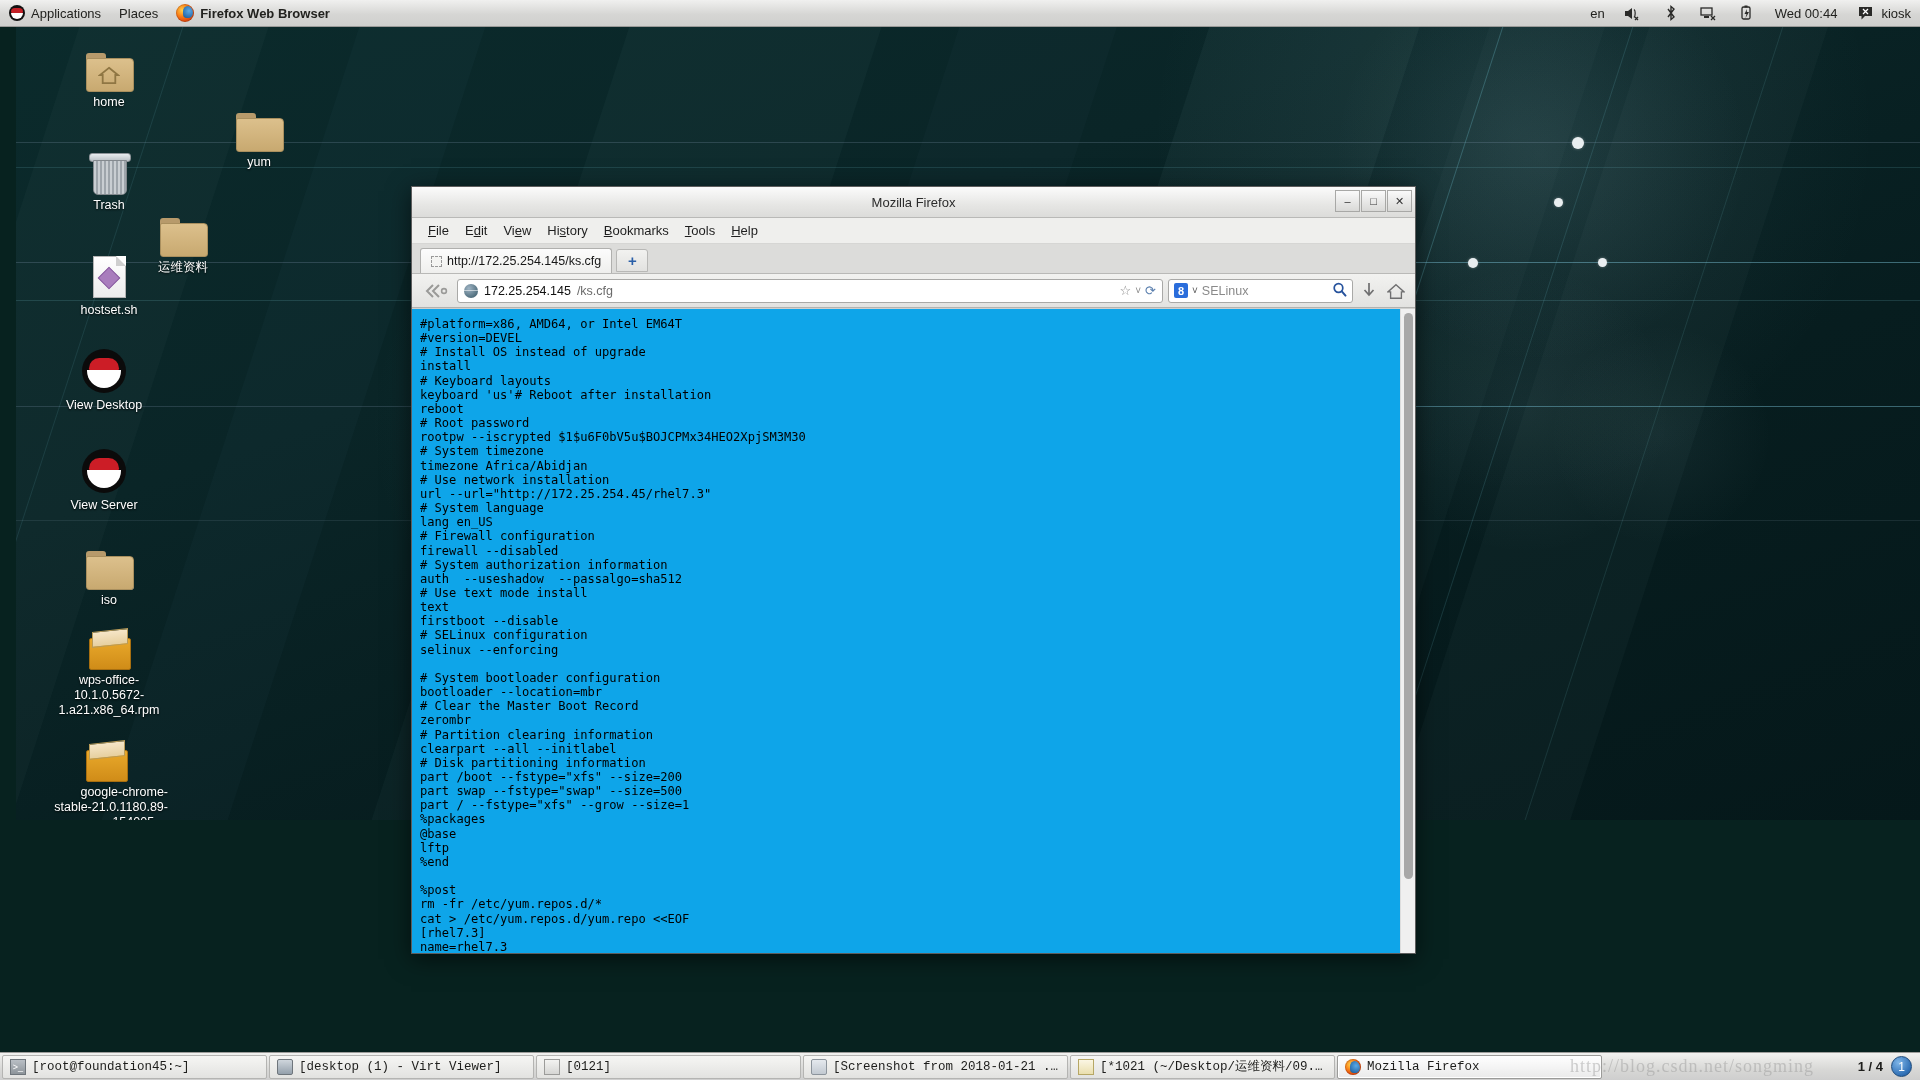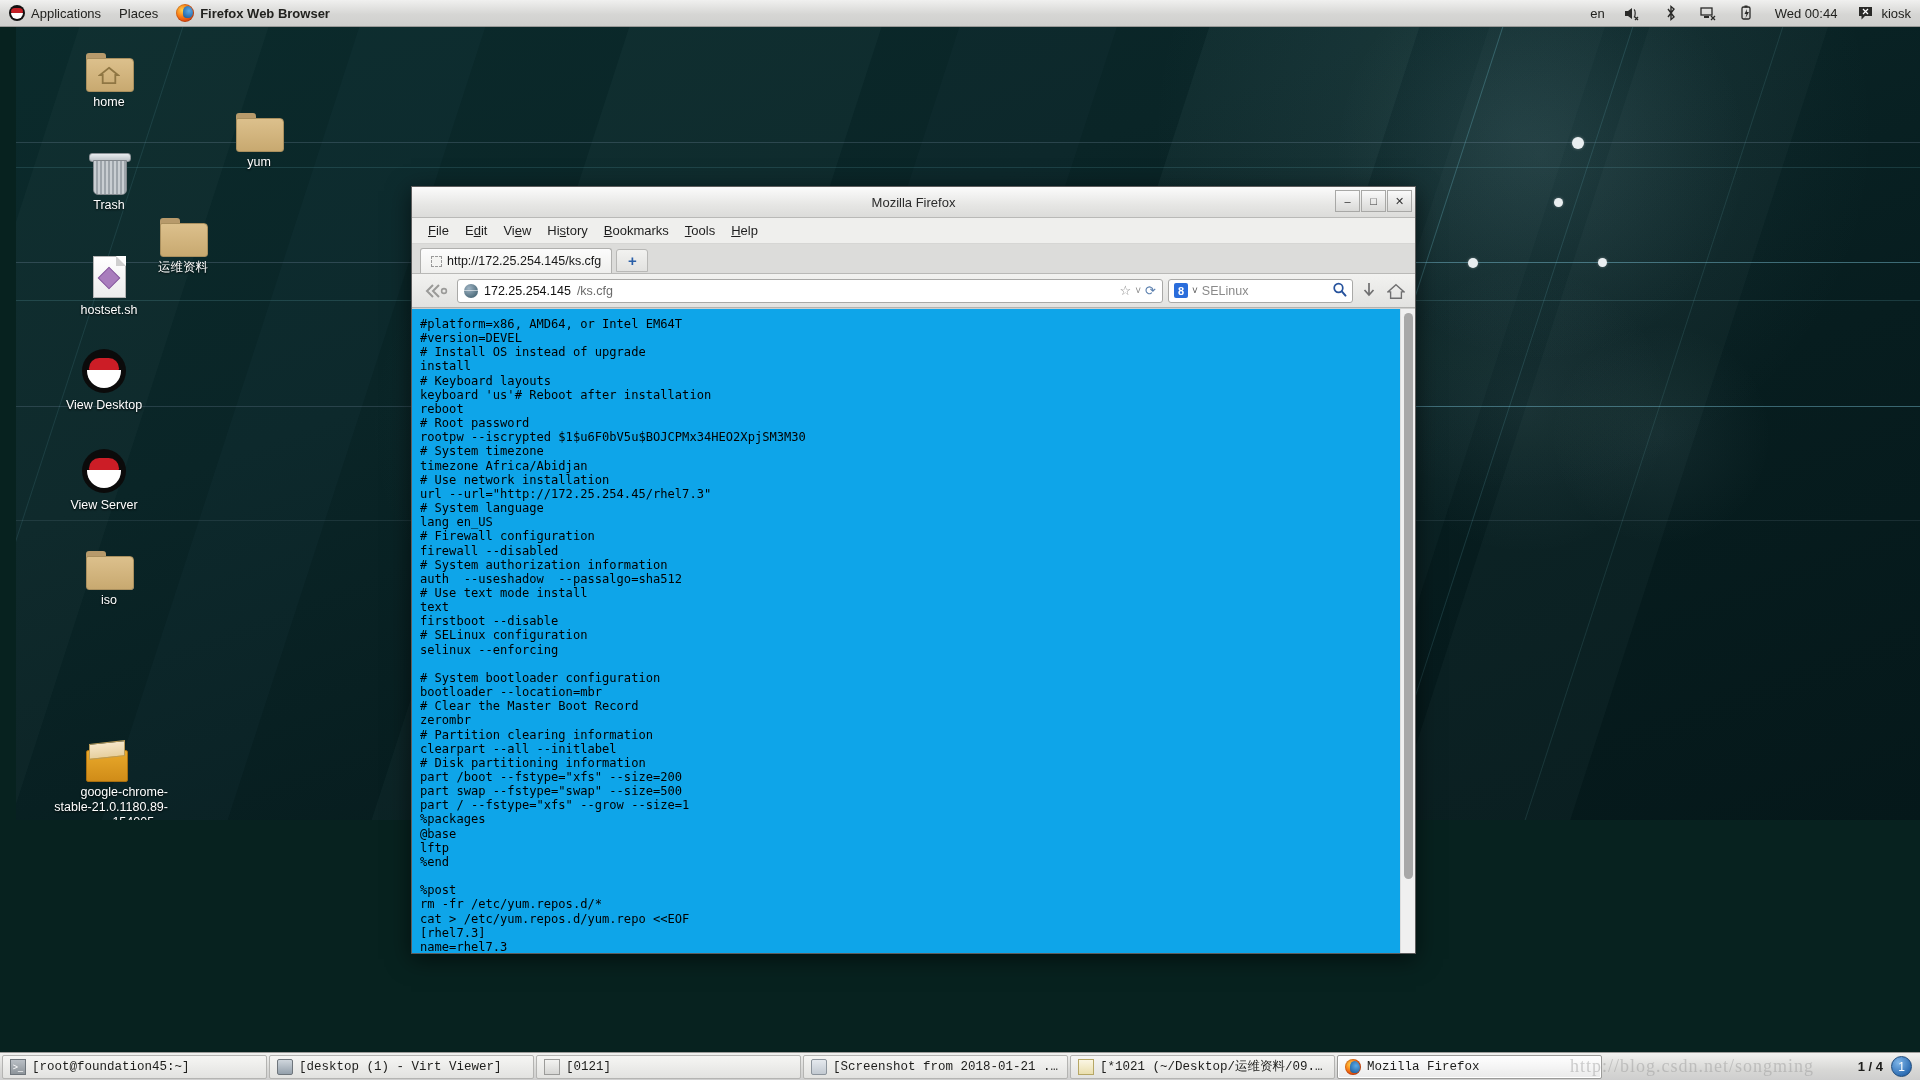--- a/index.html
+++ b/index.html
@@ -304,20 +304,26 @@
 
   <div class="desk-icon" style="left:38px;top:538px;">
     <div class="glyph">
       <div class="folder lockfolder">
           <div class="lk">🔒</div>
         </div>
     </div>
     <div>iso</div>
   </div>
 
+  <div class="desk-icon" style="left:33px;top:618px;width:120px;">
+    <div class="glyph">
+        <div class="rpm"></div>
+      </div>
+    <div>wps-office-10.1.0.5672-1.a21.x86_64.rpm</div>
+  </div>
 
   <div class="desk-icon" style="left:27px;top:730px;width:125px;text-align:right;">
     <div class="glyph">
         <div class="rpm"></div>
       </div>
     <div>google-chrome-stable-21.0.1180.89-154005....</div>
   </div>
 </div>
 
 <div id="top-panel">

